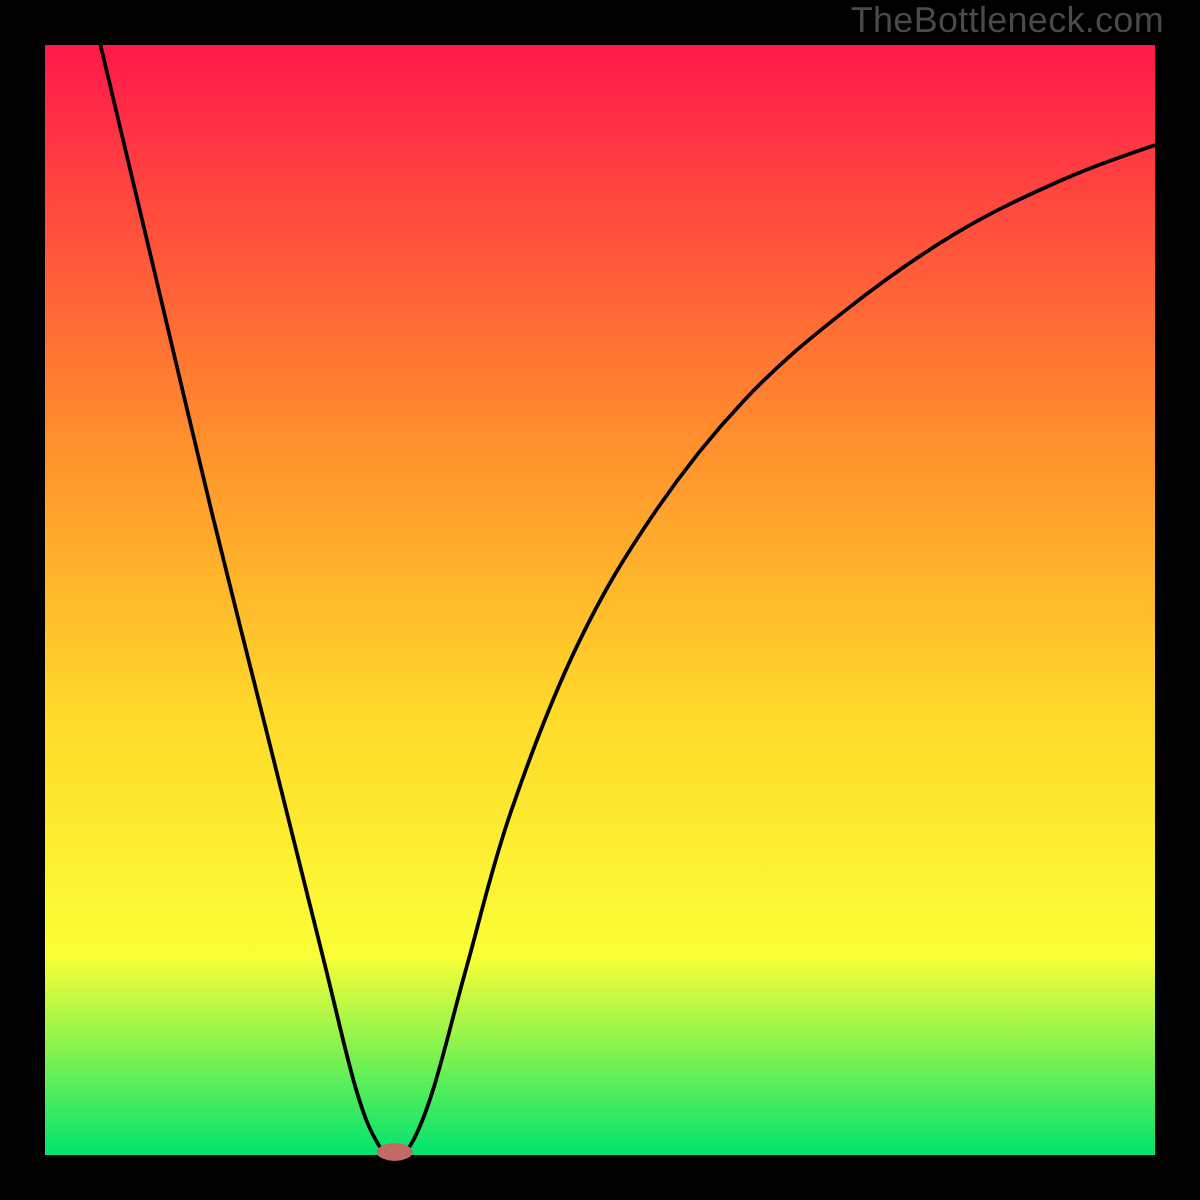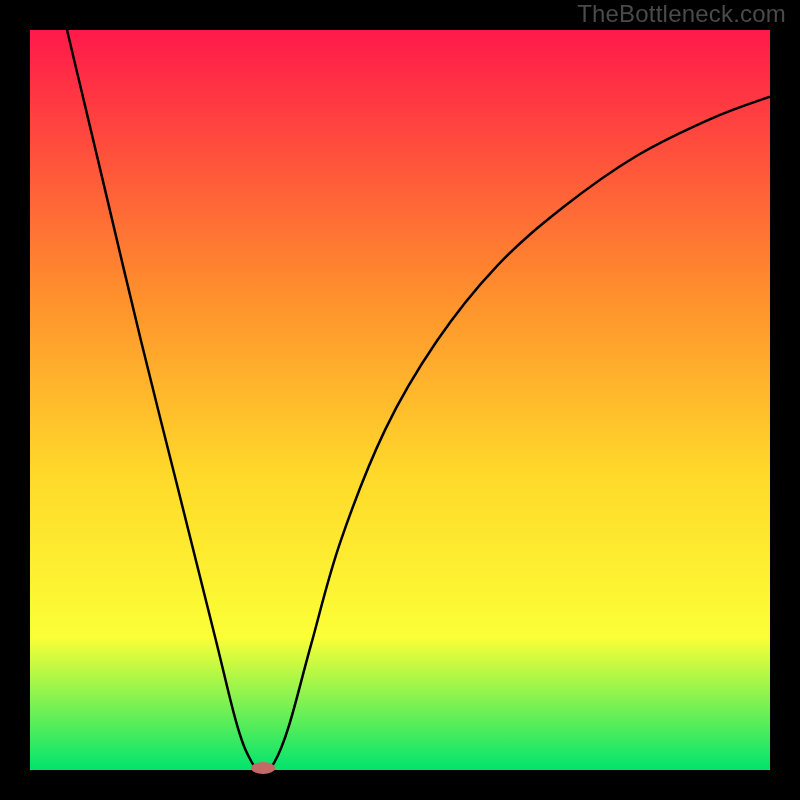--- a/index.html
+++ b/index.html
@@ -13,21 +13,21 @@
   }
   .frame {
     position: relative;
     width: 800px;
     height: 800px;
     background: #000;
   }
   .watermark {
     position: absolute;
     top: 0px;
-    right: 14px;
+    right: 24px;
     color: #4a4a4a;
     font-size: 24px;
     font-weight: 500;
     letter-spacing: 0.2px;
     z-index: 10;
   }
   svg {
     position: absolute;
     top: 0;
     left: 0;

